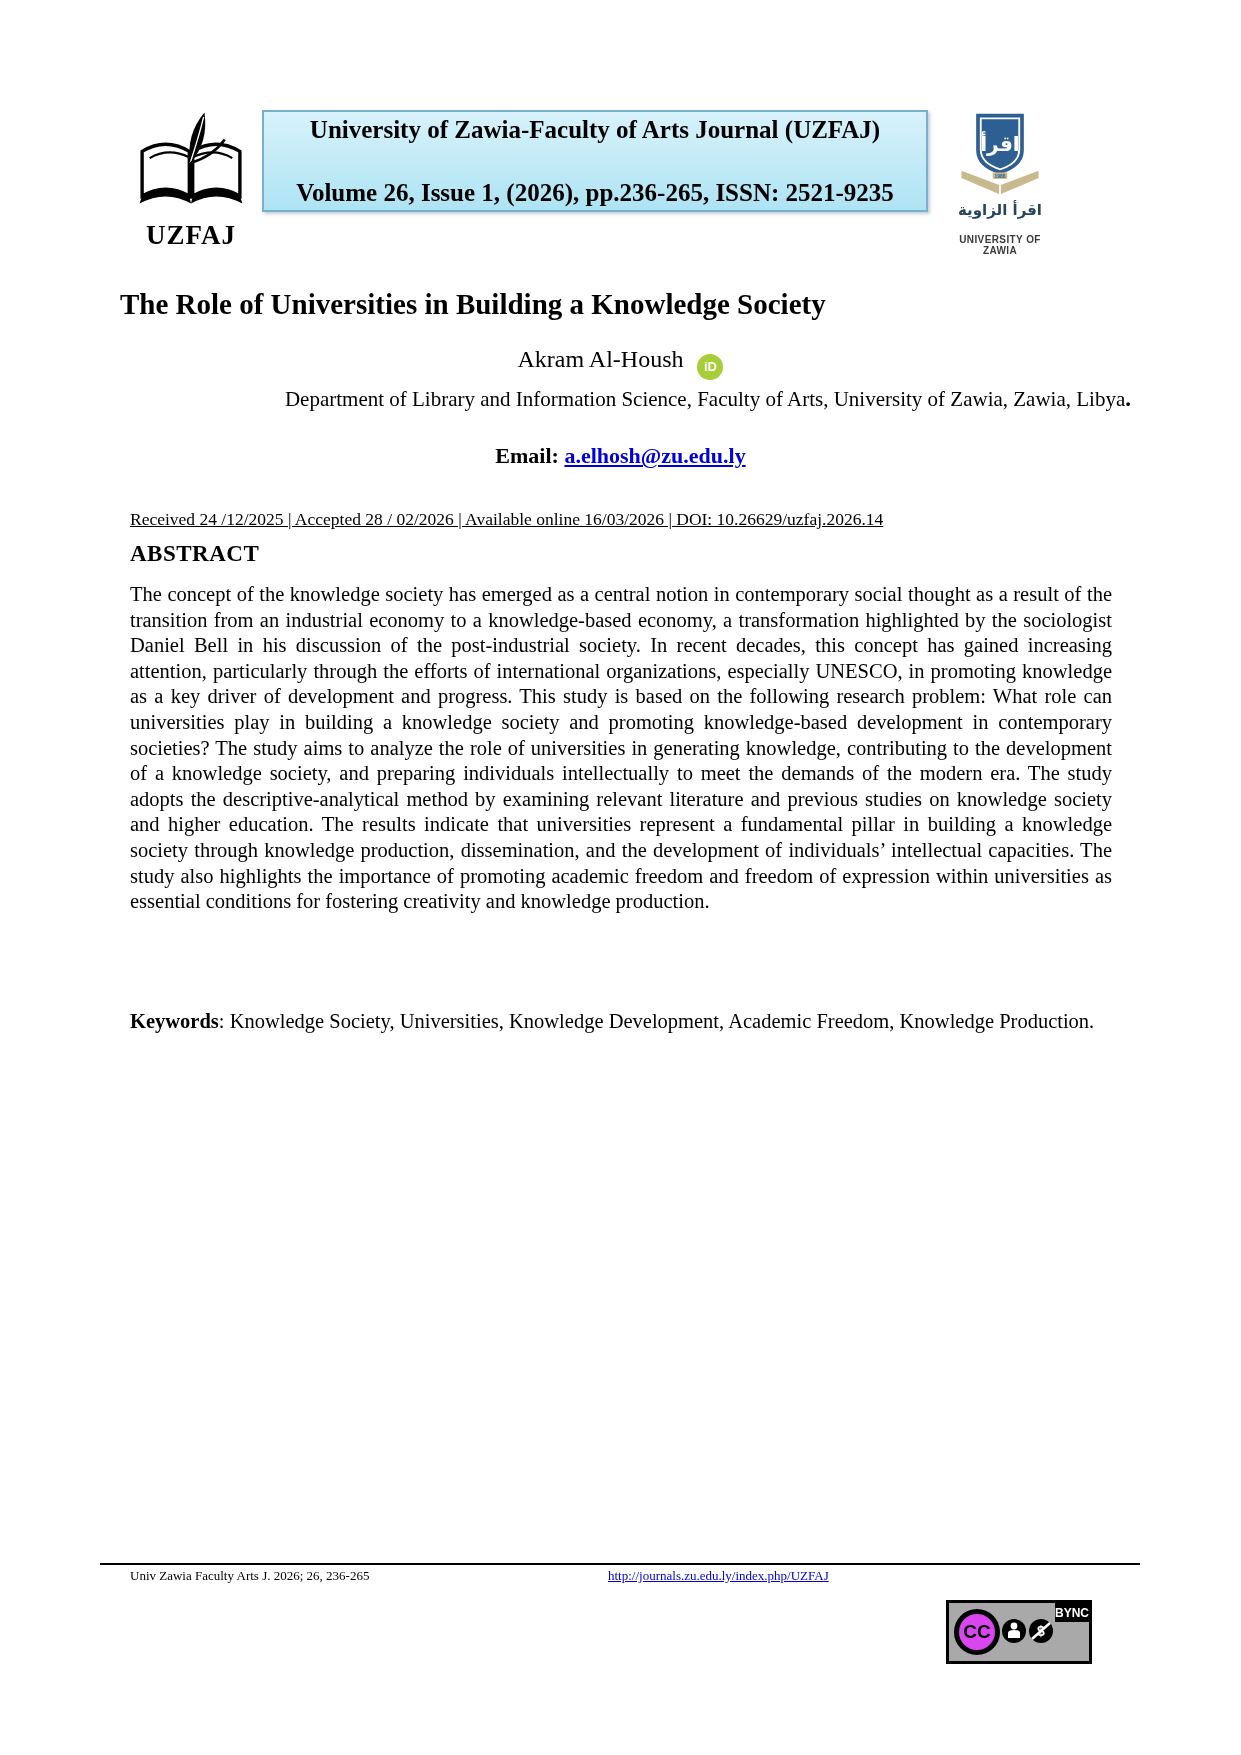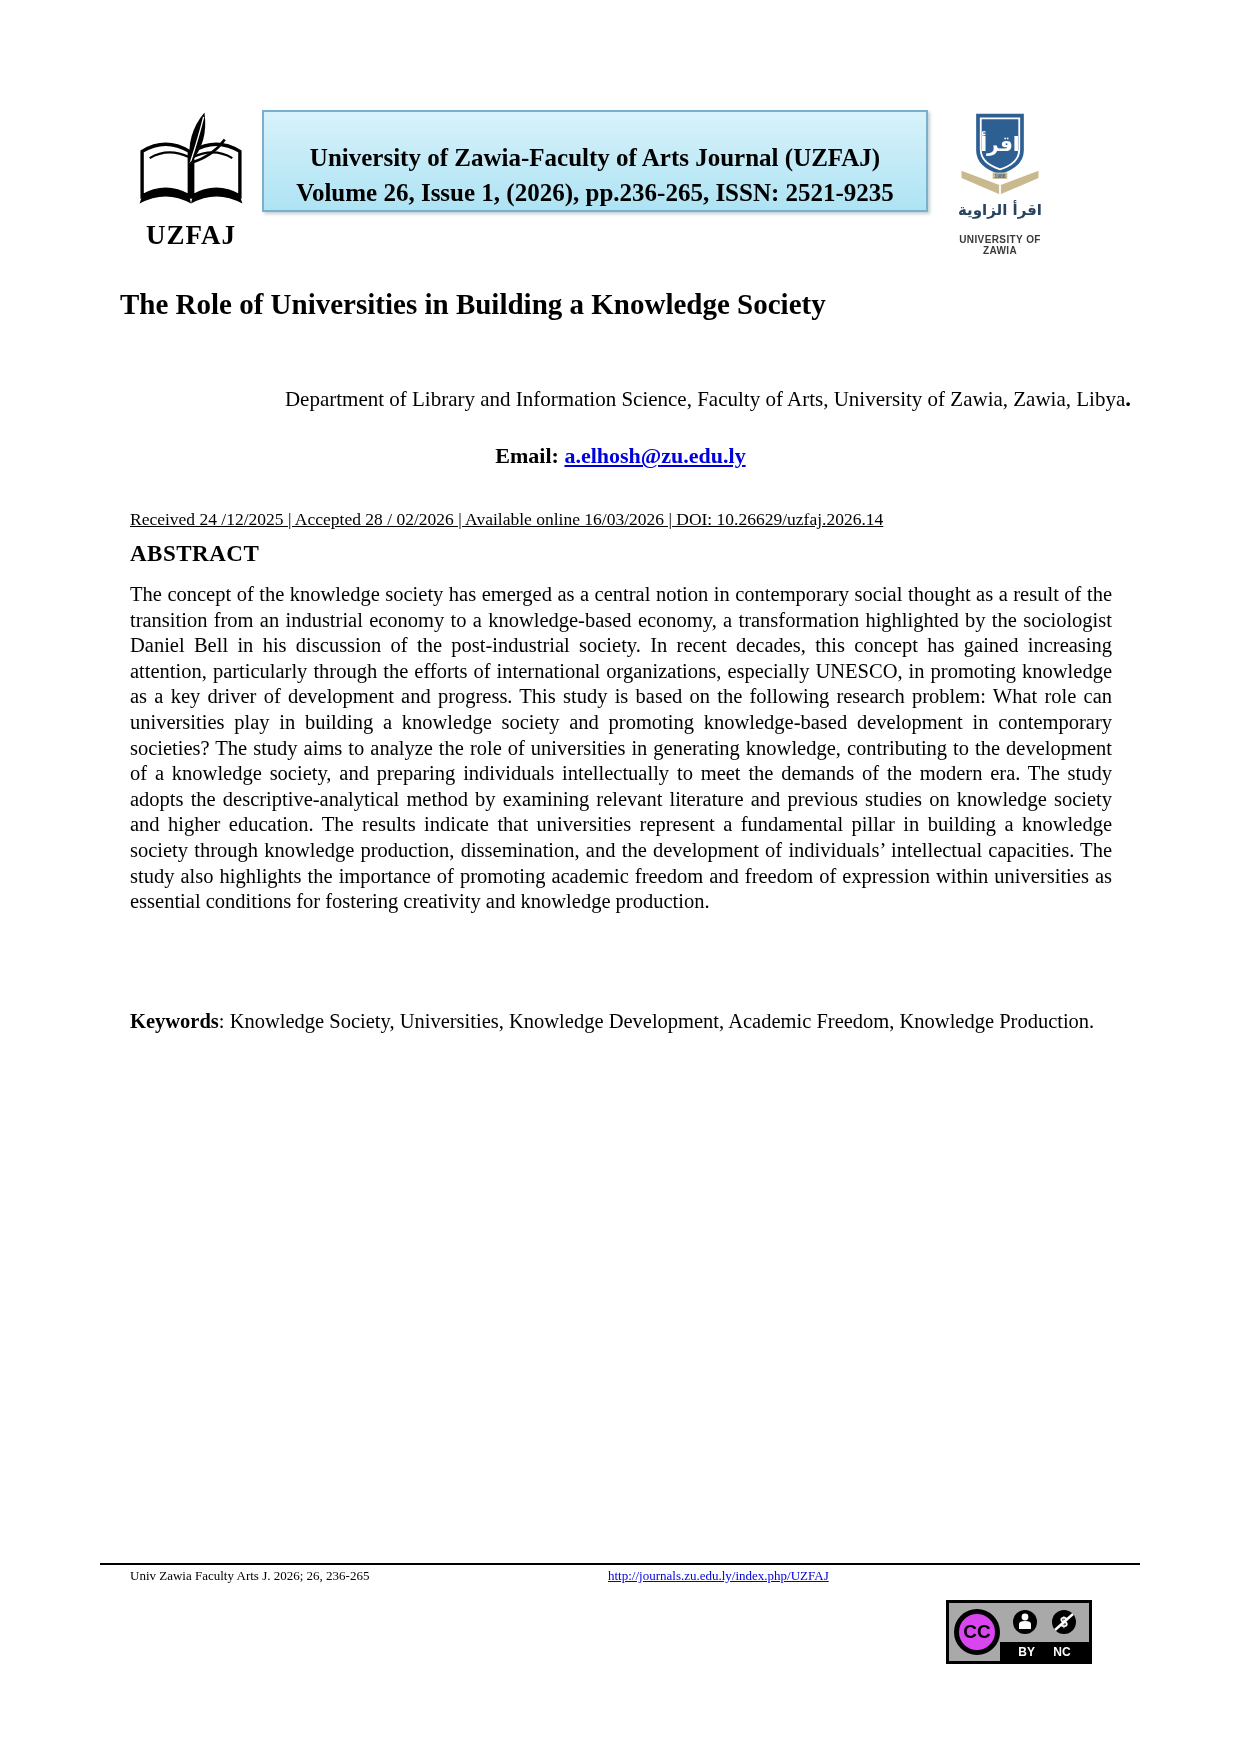--- a/index.html
+++ b/index.html
@@ -8,21 +8,21 @@
     font-family:"Liberation Serif", serif;color:#000;margin:0 auto;overflow:hidden;
   }
   
   .header{position:absolute;top:108px;left:128px;width:920px;display:flex;align-items:flex-start;}
   .logo-uzfaj{width:126px;text-align:center;flex:0 0 auto;}
   .logo-uzfaj .caption{font-size:27px;font-weight:600;letter-spacing:1px;margin-top:-4px;}
   .banner{
     flex:1;margin:2px 10px 0 8px;height:98px;
     background:linear-gradient(#d8f2fb,#aee3f3);
     border:2px solid #7ab0cc;box-shadow:2px 2px 3px rgba(120,150,165,.45);
-    display:flex;flex-direction:column;justify-content:flex-end;text-align:center;
+    display:flex;flex-direction:column;justify-content:space-between;text-align:center;
   }
   .banner .line{font-weight:bold;font-size:25px;line-height:35px;}
   .logo-zawia{width:96px;flex:0 0 auto;margin-left:14px;text-align:center;padding-top:4px;}
   .logo-zawia .arabic{font-family:"DejaVu Sans",sans-serif;font-size:15px;font-weight:bold;color:#27435f;line-height:16px;margin-top:-2px;}
   .logo-zawia .caption{font-family:Liberation Sans, sans-serif;font-size:10px;font-weight:bold;color:#3a3a3a;letter-spacing:.4px;margin-top:16px;}
   
   .title{position:absolute;top:288px;left:120px;right:120px;text-align:left;font-size:29px;font-weight:bold;}
   .byline{position:absolute;top:346px;left:120px;right:120px;text-align:center;font-size:24px;}
   .orcid{display:inline-block;width:26px;height:26px;border-radius:50%;background:#a6ce39;color:#fff;
          font-family:"Liberation Sans",sans-serif;font-size:13px;font-weight:bold;line-height:26px;
@@ -51,21 +51,21 @@
     position:absolute;top:1600px;left:946px;width:146px;height:64px;
     background:#a9a9a9;border:3px solid #000;box-sizing:border-box;
     display:flex;align-items:center;
   }
   .cc-circle{
     width:46px;height:46px;border-radius:50%;background:#d946ef;border:5px solid #000;
     box-sizing:border-box;margin-left:5px;flex:0 0 auto;
     font-family:"Liberation Sans",sans-serif;font-weight:bold;font-size:19px;
     display:flex;align-items:center;justify-content:center;
   }
-  .cc-right{flex:1;height:100%;display:flex;flex-direction:column;}
+  .cc-right{flex:1;height:100%;display:flex;flex-direction:row;}
   .cc-icons{flex:1;display:flex;align-items:center;justify-content:space-evenly;padding-top:2px;}
   .cc-strip{height:19px;background:#000;color:#fff;font-family:"Liberation Sans",sans-serif;
             font-size:12px;font-weight:bold;display:flex;justify-content:space-evenly;align-items:center;}
 </style>
 </head>
 <body>
 
 <div class="page">
 
   <div class="header">
@@ -104,20 +104,23 @@
           <text x="50" y="72" text-anchor="middle" font-family="Liberation Sans, sans-serif" font-size="5.5" font-weight="bold" fill="#2d5f93">1988</text>
         </svg>
       </span>
       <div class="arabic">اقرأ الزاوية</div>
       <div class="caption">UNIVERSITY OF ZAWIA</div>
     </div>
   </div>
 
   <h1 class="title" style="margin:0;">The Role of Universities in Building a Knowledge Society</h1>
 
+  <div class="byline">
+    <span>Akram Al-Housh</span><span class="orcid">iD</span>
+  </div>
 
   <div class="affiliation">
     <span>Department of Library and Information Science, Faculty of Arts, University of Zawia, Zawia, Libya</span><span class="period">.</span>
   </div>
 
   <div class="email-line">
     <span>Email: </span><a href="#">a.elhosh@zu.edu.ly</a>
   </div>
 
   <div class="dates">Received 24 /12/2025 | Accepted 28 / 02/2026 | Available online 16/03/2026 | DOI: 10.26629/uzfaj.2026.14</div>

